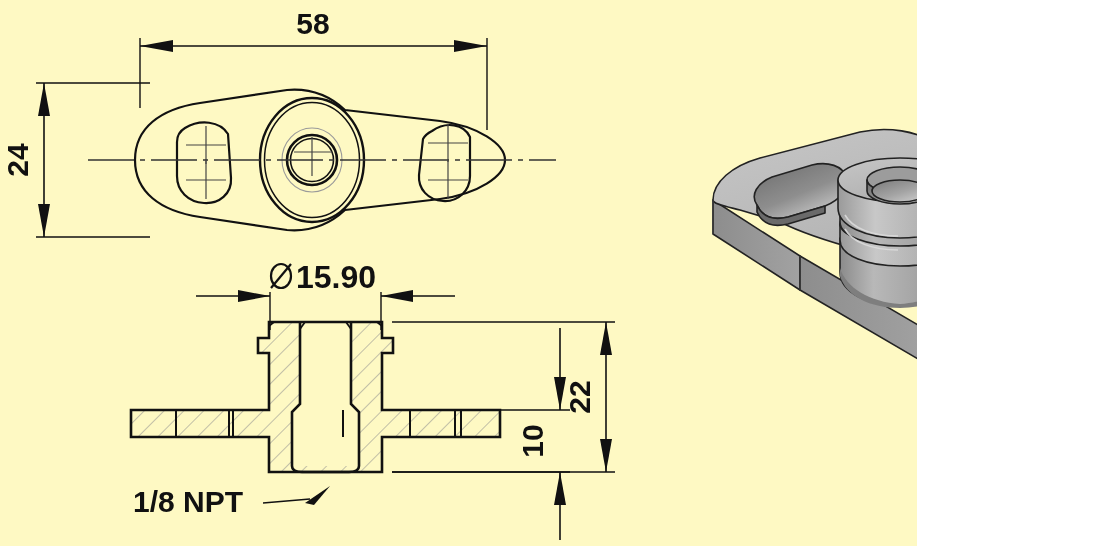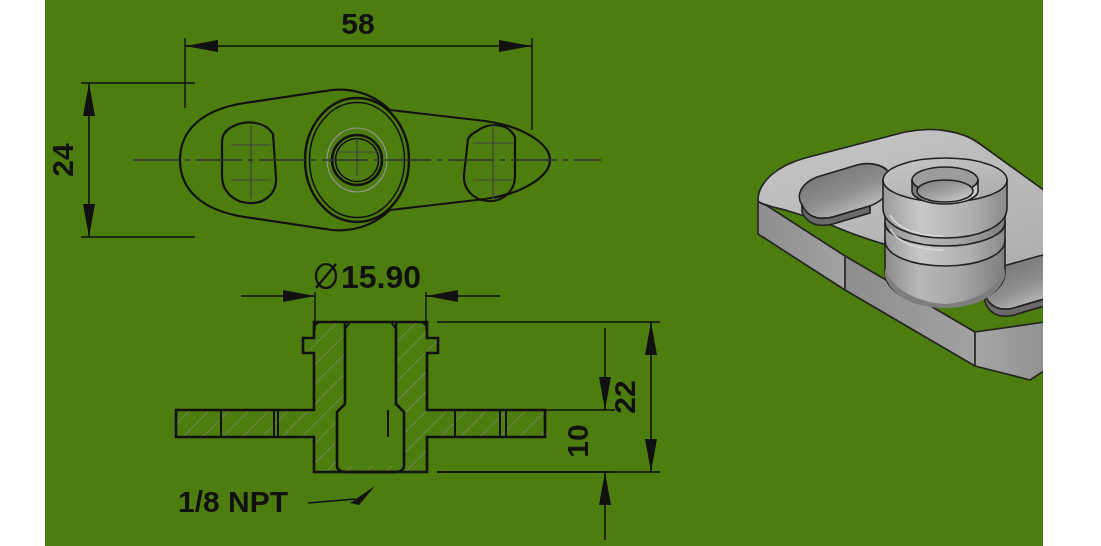--- a/index.html
+++ b/index.html
@@ -6,25 +6,24 @@
   html, body {
     margin: 0;
     padding: 0;
     background: #ffffff;
   }
   body {
     font-family: "Liberation Sans", sans-serif;
   }
   #sheet {
     position: relative;
-    width: 998px;
+    width: 917px;
     height: 546px;
-    background: #4d7c0f;
+    background: #fef9c3;
     overflow: hidden;
-    margin-left: 45px;
   }
   #drawing-svg {
     position: absolute;
     left: 0;
     top: 0;
     width: 1101px;
     height: 546px;
     display: block;
   }
   .dim-text {

